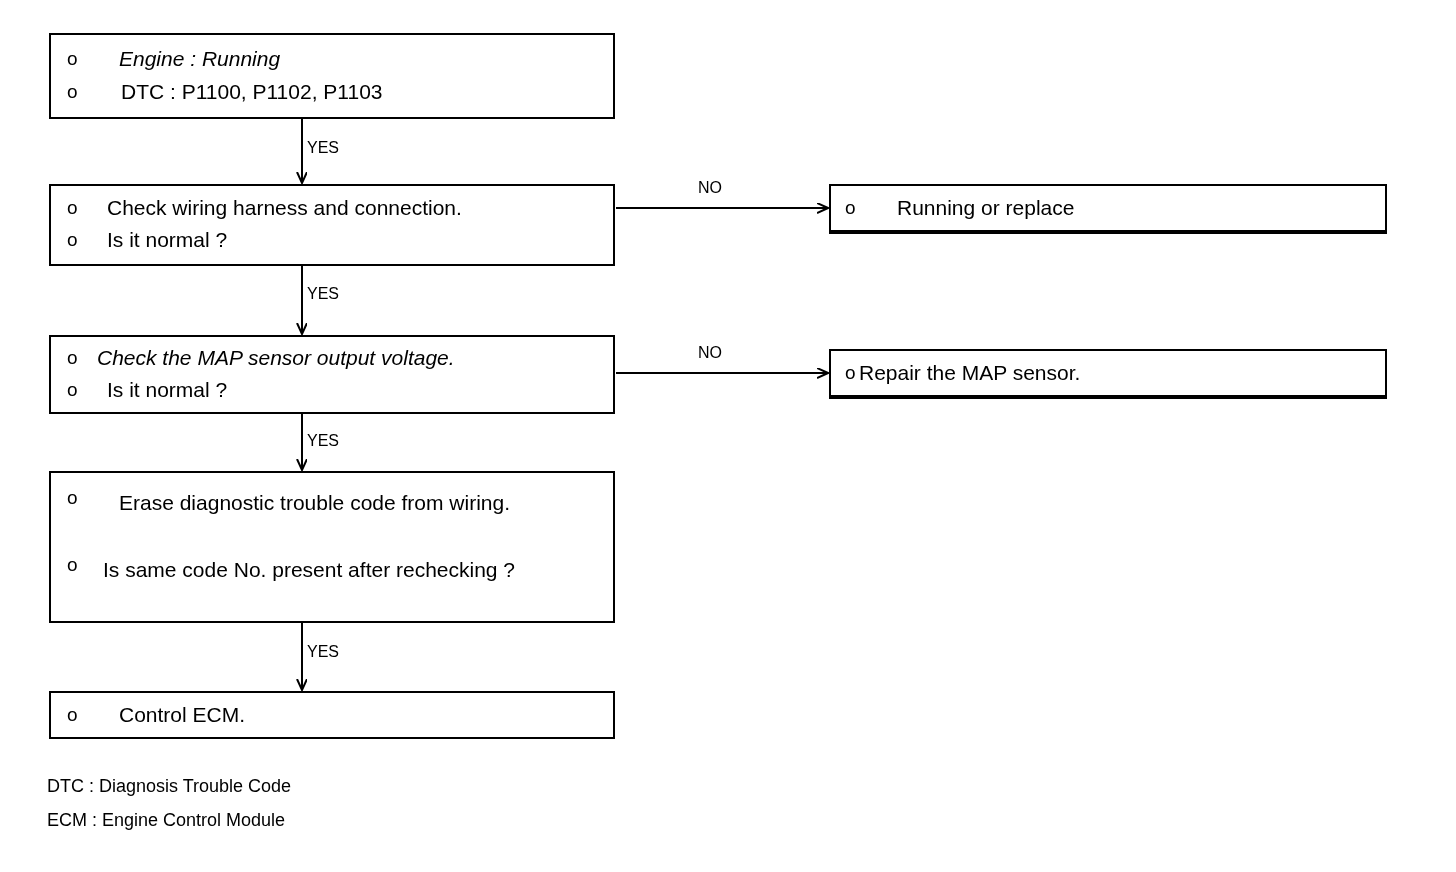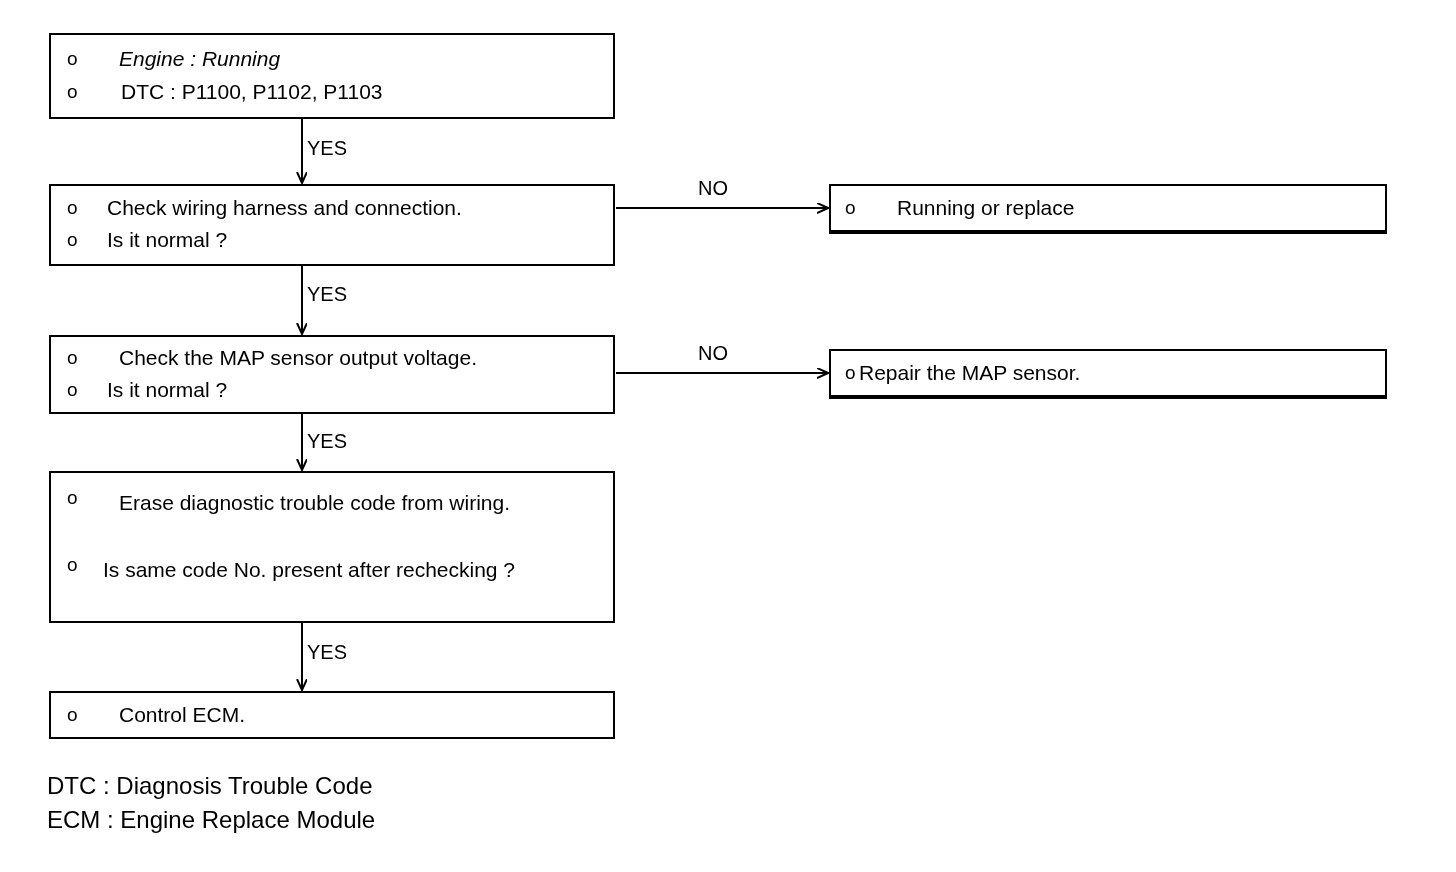--- a/index.html
+++ b/index.html
@@ -46,27 +46,27 @@
     flex: 1 1 auto;
   }
   .box-text.justify {
     white-space: normal;
     text-align: justify;
     text-align-last: left;
     word-spacing: 0px;
   }
   .edge-label {
     position: absolute;
-    font-size: 20px;
+    font-size: 16px;
     line-height: 24px;
     white-space: nowrap;
   }
   .legend {
     position: absolute;
-    font-size: 24px;
+    font-size: 18px;
     line-height: 34px;
     white-space: nowrap;
   }
   svg.connectors {
     position: absolute;
     left: 0;
     top: 0;
     width: 1456px;
     height: 872px;
     pointer-events: none;
@@ -111,21 +111,21 @@
     </div>
     <div class="box-line" style="left:16px; top:42px;">
       <span class="bullet">o</span>
       <span class="box-text" style="margin-left:26px;">Is it normal ?</span>
     </div>
   </div>
 
   <div class="box" style="left:49px; top:335px; width:566px; height:79px;">
     <div class="box-line" style="left:16px; top:9px;">
       <span class="bullet">o</span>
-      <span class="box-text" style="margin-left:38px;">Check the MAP sensor output voltage.</span>
+      <span class="box-text" style="margin-left:16px;font-style:italic;">Check the MAP sensor output voltage.</span>
     </div>
     <div class="box-line" style="left:16px; top:41px;">
       <span class="bullet">o</span>
       <span class="box-text" style="margin-left:26px;">Is it normal ?</span>
     </div>
   </div>
 
   <div class="box" style="left:49px; top:471px; width:566px; height:152px;">
     <div class="box-line" style="left:16px; top:13px; width:530px;">
       <span class="bullet">o</span>
@@ -160,16 +160,16 @@
 
   <span class="edge-label" style="left:307px; top:136px;">YES</span>
   <span class="edge-label" style="left:307px; top:282px;">YES</span>
   <span class="edge-label" style="left:307px; top:429px;">YES</span>
   <span class="edge-label" style="left:307px; top:640px;">YES</span>
   <span class="edge-label" style="left:698px; top:176px;">NO</span>
   <span class="edge-label" style="left:698px; top:341px;">NO</span>
 
   <div class="legend" style="left:47px; top:769px;">
     <div>DTC : Diagnosis Trouble Code</div>
-    <div>ECM : Engine Replace Module</div>
+    <div>ECM : Engine Control Module</div>
   </div>
 
 </div>
 
 </body></html>

